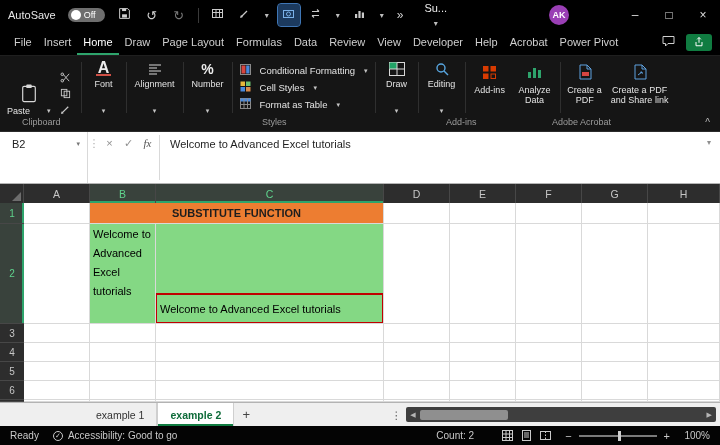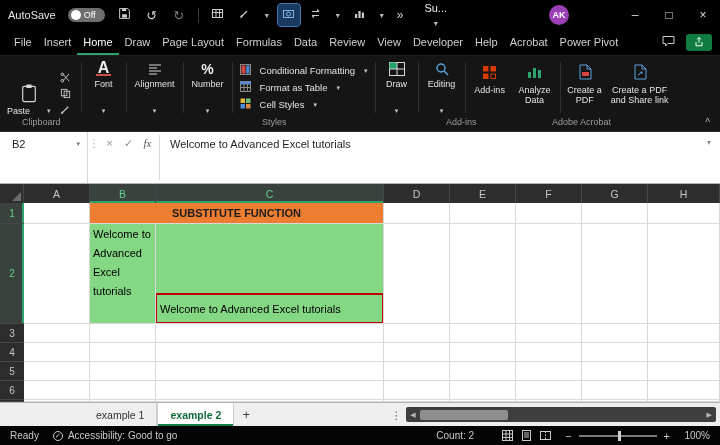--- a/index.html
+++ b/index.html
@@ -323,35 +323,35 @@
           <span><svg width="11" height="11" viewBox="0 0 11 11">
                 <rect x="0.5" y="0.5" width="10" height="10" fill="none" stroke="#8a8a8a"></rect>
                 <rect x="1.5" y="1.5" width="4" height="8" fill="#d64541"></rect>
                 <rect x="6.2" y="1.5" width="3.3" height="8" fill="#4a89dc"></rect>
               </svg></span>
           <span>Conditional Formatting</span>
           <span class="rcaret">▾</span>
         </button>
         <button class="styles-row">
           <span><svg width="11" height="11" viewBox="0 0 11 11">
-                <rect x="0.5" y="0.5" width="10" height="10" fill="none" stroke="#8a8a8a"></rect>
-                <rect x="0.5" y="0.5" width="10" height="3" fill="#4a89dc"></rect>
-                <path d="M0.5 6.5 h10 M4 0.5 v10 M7.5 0.5 v10" stroke="#8a8a8a"></path>
-              </svg></span>
-          <span>Format as Table</span>
-          <span class="rcaret">▾</span>
-        </button>
-        <button class="styles-row">
-          <span><svg width="11" height="11" viewBox="0 0 11 11">
                 <rect x="0.5" y="0.5" width="4.5" height="4.5" fill="#e8b73a"></rect>
                 <rect x="6" y="0.5" width="4.5" height="4.5" fill="#6cc070"></rect>
                 <rect x="0.5" y="6" width="4.5" height="4.5" fill="#4a89dc"></rect>
                 <rect x="6" y="6" width="4.5" height="4.5" fill="#d98b4a"></rect>
               </svg></span>
           <span>Cell Styles</span>
+          <span class="rcaret">▾</span>
+        </button>
+        <button class="styles-row">
+          <span><svg width="11" height="11" viewBox="0 0 11 11">
+                <rect x="0.5" y="0.5" width="10" height="10" fill="none" stroke="#8a8a8a"></rect>
+                <rect x="0.5" y="0.5" width="10" height="3" fill="#4a89dc"></rect>
+                <path d="M0.5 6.5 h10 M4 0.5 v10 M7.5 0.5 v10" stroke="#8a8a8a"></path>
+              </svg></span>
+          <span>Format as Table</span>
           <span class="rcaret">▾</span>
         </button>
       </div>
       <span class="rsep"></span>
       <button class="rbtn w-cells">
         <span class="ric">
             <svg width="16" height="14" viewBox="0 0 16 14">
               <rect x="0.5" y="0.5" width="15" height="13" fill="none" stroke="#d8d8d8"></rect>
               <rect x="0.5" y="0.5" width="7.5" height="6.5" fill="#21a366"></rect>
               <path d="M0.5 7 h15 M8 0.5 v13" stroke="#d8d8d8"></path>

